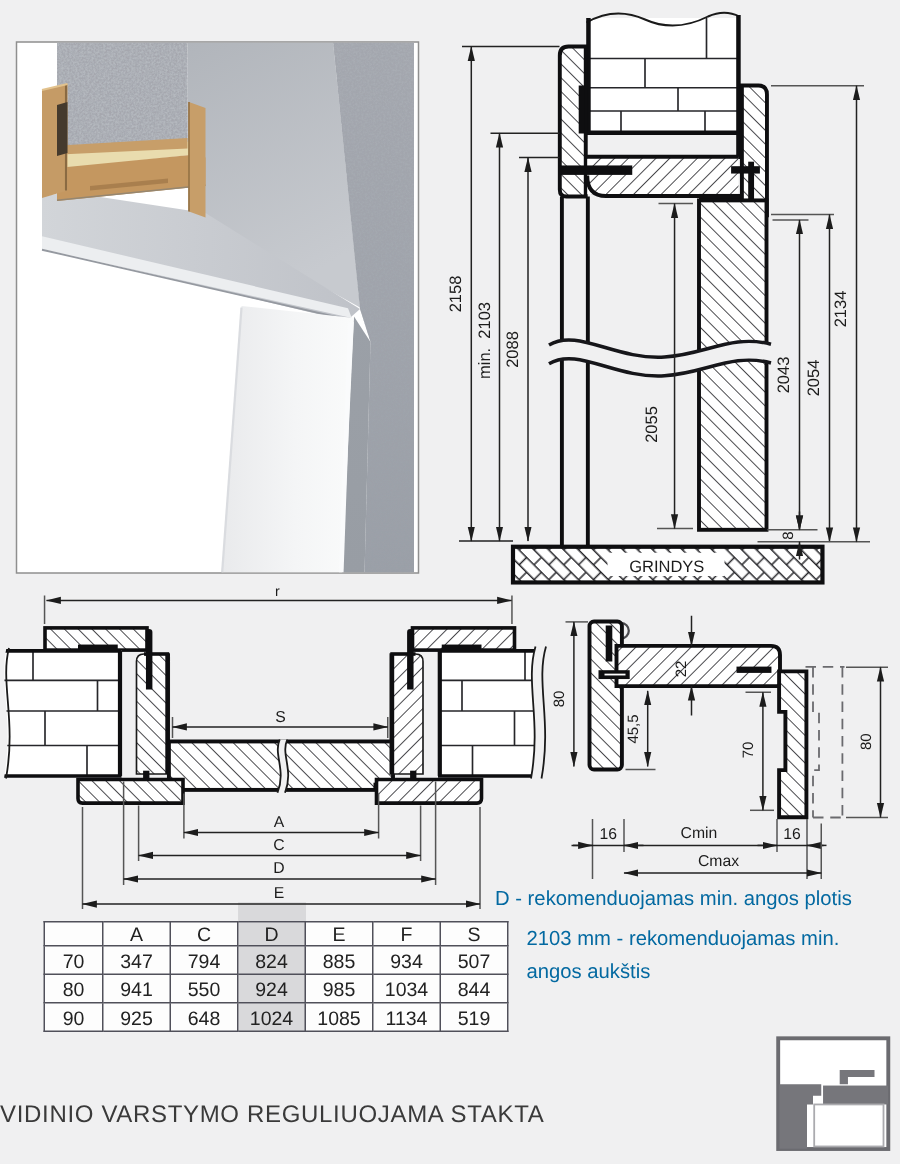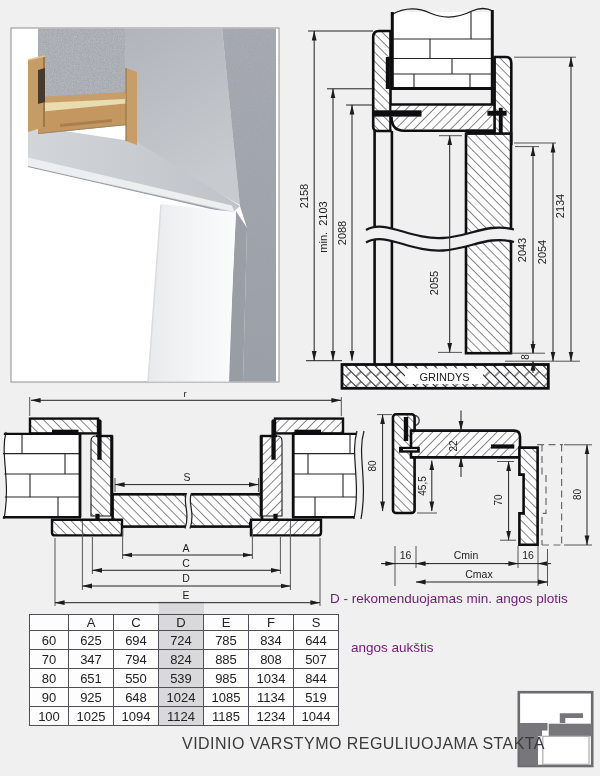--- a/index.html
+++ b/index.html
@@ -9,22 +9,22 @@
 .dimtxt{font-family:"Liberation Sans",sans-serif;font-size:11px;fill:#1c1c1c}
 .dimtxt2{font-family:"Liberation Sans",sans-serif;font-size:10px;fill:#1c1c1c}
 .plantxt{font-family:"Liberation Sans",sans-serif;font-size:10.5px;fill:#1c1c1c}
 #tblwrap{position:absolute;left:29px;top:614px}
 table{border-collapse:collapse;background:#fdfdfd;font-size:13px;color:#222}
 td{border:1px solid #50505a;text-align:center;padding:0;height:18px}
 tr.hd td{height:14px}
 td.lab{width:38px}
 td.v{width:44px}
 td.dcol{background:#d9d9db}
-.txt{position:absolute;color:#701a75;font-size:13.5px;white-space:nowrap}
-#title{position:absolute;left:0;top:735px;width:545px;text-align:right;color:#3a3a3a;font-size:16px;letter-spacing:0.45px;white-space:nowrap}
+.txt{position:absolute;color:#0369a1;font-size:13.5px;white-space:nowrap}
+#title{position:absolute;left:0;top:735px;width:545px;text-align:left;color:#3a3a3a;font-size:16px;letter-spacing:0.45px;white-space:nowrap}
 </style>
 </head>
 <body>
 <div id="page">
 <svg id="dwg" width="600" height="776" viewBox="0 0 600 776">
 <defs>
 <pattern id="hA" width="6.5" height="6.5" patternUnits="userSpaceOnUse" patternTransform="rotate(45)">
           <line x1="0" y1="0" x2="0" y2="6.5" stroke="#26262a" stroke-width="1.1"></line>
         </pattern>
 <pattern id="hB" width="6.5" height="6.5" patternUnits="userSpaceOnUse" patternTransform="rotate(-45)">
@@ -461,67 +461,50 @@
           <tr class="hd">
             <td class="lab"></td>
             <td class="v">A</td>
             <td class="v">C</td>
             <td class="v dcol">D</td>
             <td class="v">E</td>
             <td class="v">F</td>
             <td class="v">S</td>
           </tr>
 <tr>
-            <td class="lab">60</td>
-            <td>625</td>
-            <td>694</td>
-            <td class="dcol">724</td>
-            <td>785</td>
-            <td>834</td>
-            <td>644</td>
-          </tr>
-<tr>
             <td class="lab">70</td>
             <td>347</td>
             <td>794</td>
             <td class="dcol">824</td>
             <td>885</td>
-            <td>808</td>
+            <td>934</td>
             <td>507</td>
           </tr>
 <tr>
             <td class="lab">80</td>
-            <td>651</td>
+            <td>941</td>
             <td>550</td>
-            <td class="dcol">539</td>
+            <td class="dcol">924</td>
             <td>985</td>
             <td>1034</td>
             <td>844</td>
           </tr>
 <tr>
             <td class="lab">90</td>
             <td>925</td>
             <td>648</td>
             <td class="dcol">1024</td>
             <td>1085</td>
             <td>1134</td>
             <td>519</td>
           </tr>
-<tr>
-            <td class="lab">100</td>
-            <td>1025</td>
-            <td>1094</td>
-            <td class="dcol">1124</td>
-            <td>1185</td>
-            <td>1234</td>
-            <td>1044</td>
-          </tr>
 </tbody>
       </table>
 </div>
 
 <div class="txt" style="left:330px;top:591px">D - rekomenduojamas min. angos plotis</div>
 
+<div class="txt" style="left:351px;top:618px">2103 mm - rekomenduojamas min.</div>
 
 <div class="txt" style="left:351px;top:640px">angos aukštis</div>
 
 <div id="title">VIDINIO VARSTYMO REGULIUOJAMA STAKTA</div>
 </div>
 
 </body></html>

